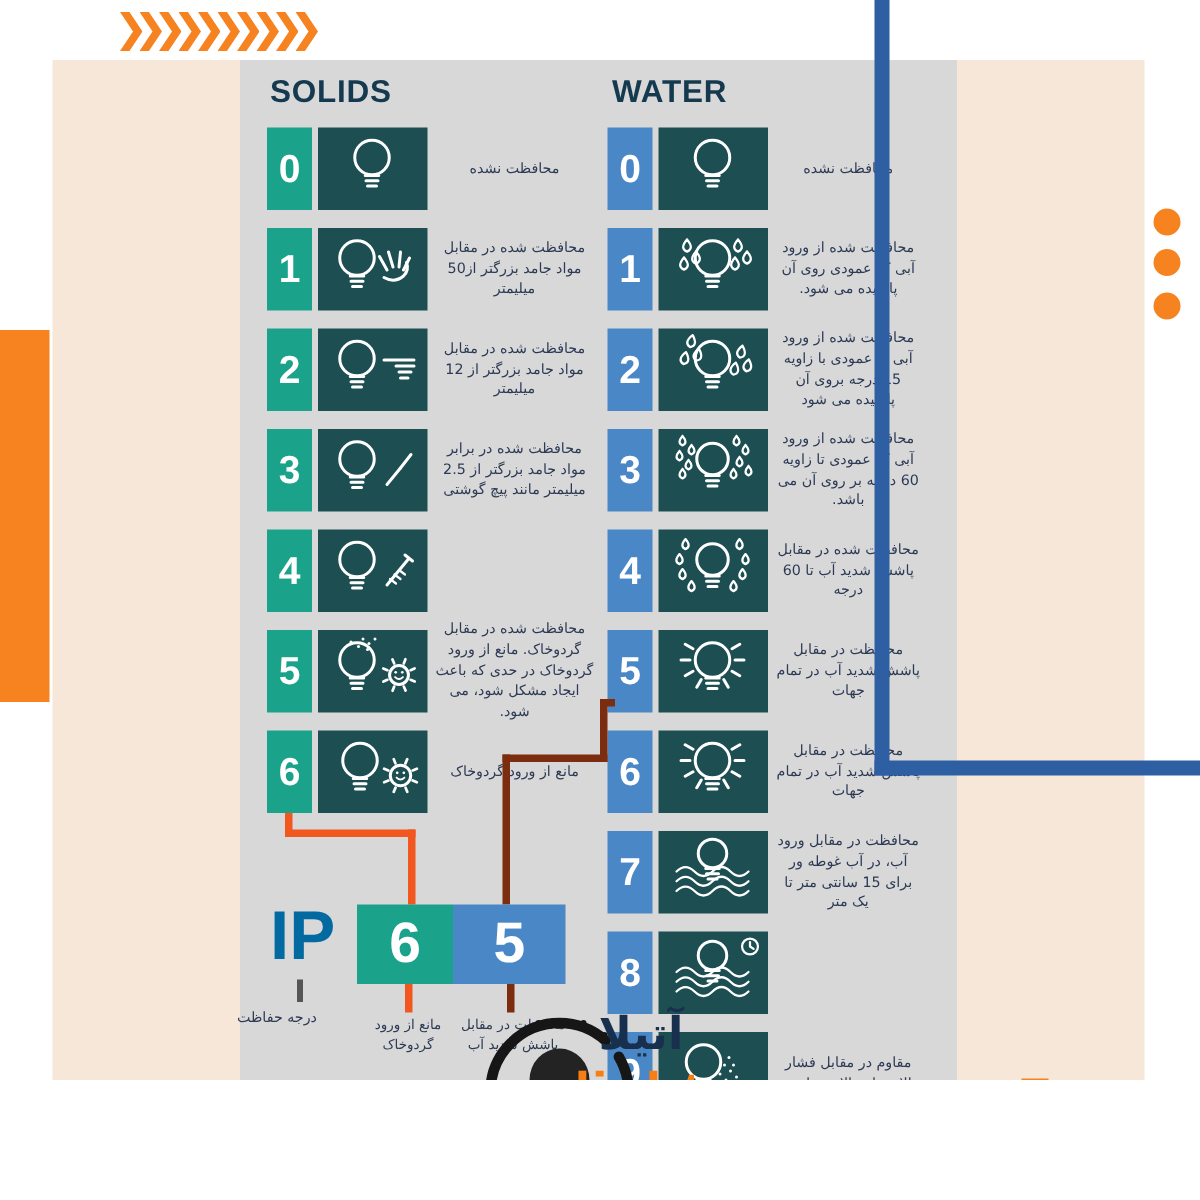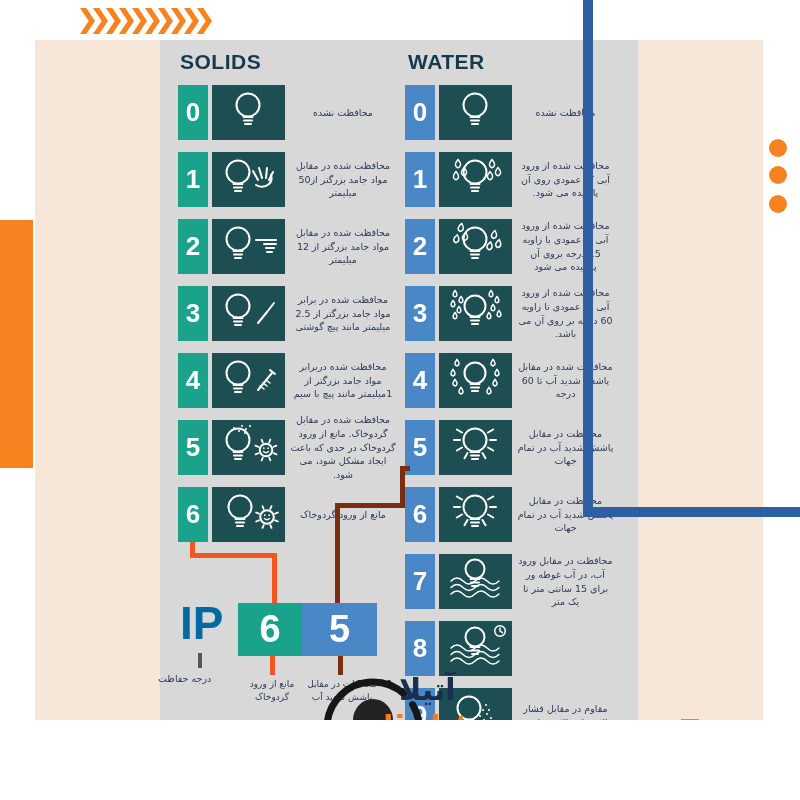--- a/index.html
+++ b/index.html
@@ -140,21 +140,20 @@
         <div class="numtile solids">4</div>
         <div class="icontile"><svg viewBox="0 0 73 55" width="73" height="55">
             <g stroke="#fff" fill="none" stroke-width="2" stroke-linecap="round" stroke-linejoin="round">
               <circle cx="26" cy="20" r="11.5"></circle>
               <path d="M21.5 32 h9 M22 35.5 h8 M23 39 h6"></path>
             </g>
             <path stroke="#fff" fill="none" stroke-width="2" stroke-linecap="round" stroke-linejoin="round" d="M46 37 L60 20"></path>
             <path stroke="#fff" fill="none" stroke-width="1.5" stroke-linecap="round" stroke-linejoin="round" d="M48 33 l4 3 M51 30 l4 3 M54 27 l4 3"></path>
             <path stroke="#fff" fill="none" stroke-width="2" stroke-linecap="round" stroke-linejoin="round" d="M58 17 l5 4"></path>
           </svg></div>
-        <div class="rowtext" dir="rtl">محافظت شده دربرابر مواد جامد بزرگتر از 1میلیمتر مانند پیچ با سیم</div>
       </div>
       <div class="row solids" style="top: 420px;">
         <div class="numtile solids">5</div>
         <div class="icontile"><svg viewBox="0 0 73 55" width="73" height="55">
             <g stroke="#fff" fill="none" stroke-width="2" stroke-linecap="round" stroke-linejoin="round">
               <circle cx="26" cy="20" r="11.5"></circle>
               <path d="M21.5 32 h9 M22 35.5 h8 M23 39 h6"></path>
             </g>
             <g stroke="#fff" fill="none" stroke-width="2" stroke-linecap="round" stroke-linejoin="round">
               <circle cx="54" cy="30" r="6.3"></circle>

